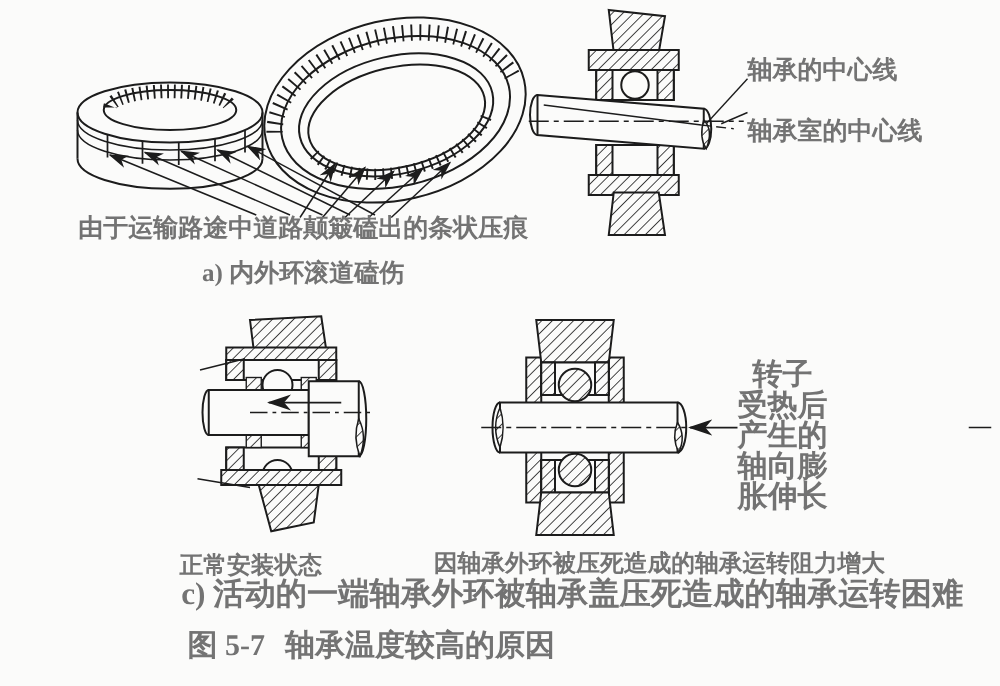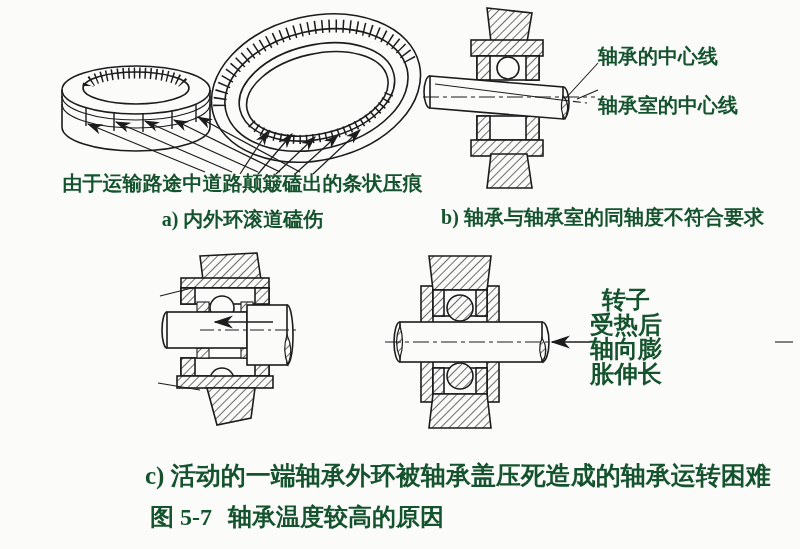--- a/index.html
+++ b/index.html
@@ -1,19 +1,19 @@
 <!DOCTYPE html>
 <html><head>
 <meta charset="utf-8">
 <style>
   html,body{margin:0;padding:0;background:#e8e8e8;}
   #page{position:relative;width:800px;height:549px;background:#fbfbfa;overflow:hidden;
         font-family:"Liberation Serif","DejaVu Serif",serif;color:#1c1c1c;}
   svg{position:absolute;display:block;}
-  .txt{position:absolute;font-weight:700;color:#14532d;line-height:1.18;
+  .txt{position:absolute;font-weight:700;color:#737373;line-height:1.18;
        font-family:"Liberation Serif","DejaVu Serif",serif;white-space:nowrap;}
   .c{text-align:center;}
   .stack{white-space:normal;}
   .stack div{white-space:nowrap;}
   .figcap{display:flex;justify-content:flex-start;gap:16px;}
 </style>
 </head>
 <body>
 
 <div id="page">
@@ -176,31 +176,33 @@
   </svg>
 
   <div class="txt c" style="left:60px;top:172px;width:365px;font-size:20px;">由于运输路途中道路颠簸磕出的条状压痕</div>
 
   <div class="txt c" style="left:60px;top:208px;width:365px;font-size:20px;">a) 内外环滚道磕伤</div>
 
   <div class="txt" style="left:598px;top:45px;font-size:20px;">轴承的中心线</div>
 
   <div class="txt" style="left:598px;top:94px;font-size:20px;">轴承室的中心线</div>
 
-  <div class="txt c" style="left:430px;top:206px;width:345px;font-size:20px;">b) 轴承与轴承室的同轴度不符合要求</div>
 
 
   <div class="txt c stack" style="left:586px;top:288px;width:80px;font-size:24px;line-height:24.5px;">
     <div>转子</div>
     <div>受热后</div>
+    <div>产生的</div>
     <div>轴向膨</div>
     <div>胀伸长</div>
   </div>
 
-
+  <div class="txt c" style="left:128px;top:442px;width:145px;font-size:19px;">正常安装状态</div>
+
+  <div class="txt c" style="left:335px;top:441px;width:385px;font-size:19px;">因轴承外环被压死造成的轴承运转阻力增大</div>
 
   <div class="txt c" style="left:145px;top:461px;width:450px;font-size:25px;">c) 活动的一端轴承外环被轴承盖压死造成的轴承运转困难</div>
 
   <div class="txt figcap" style="left:150px;top:503px;width:400px;font-size:24px;">
     <span>图 5-7</span>
     <span>轴承温度较高的原因</span>
   </div>
 
 </div>
 

